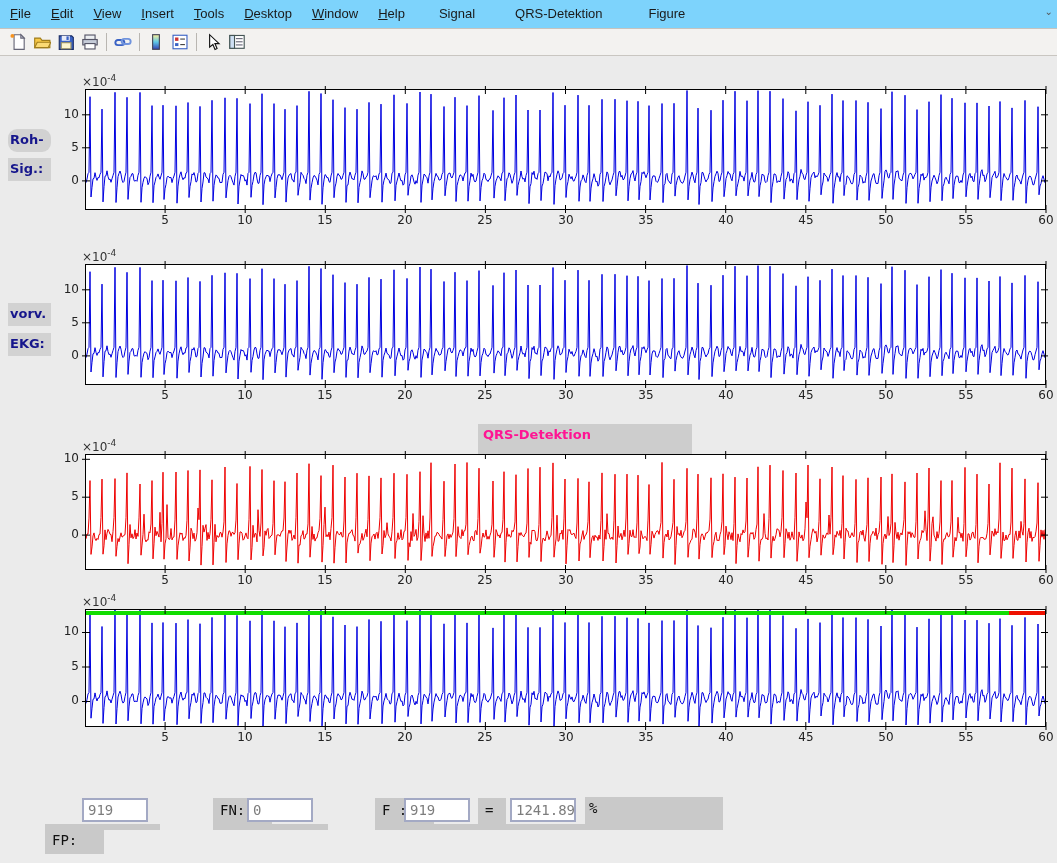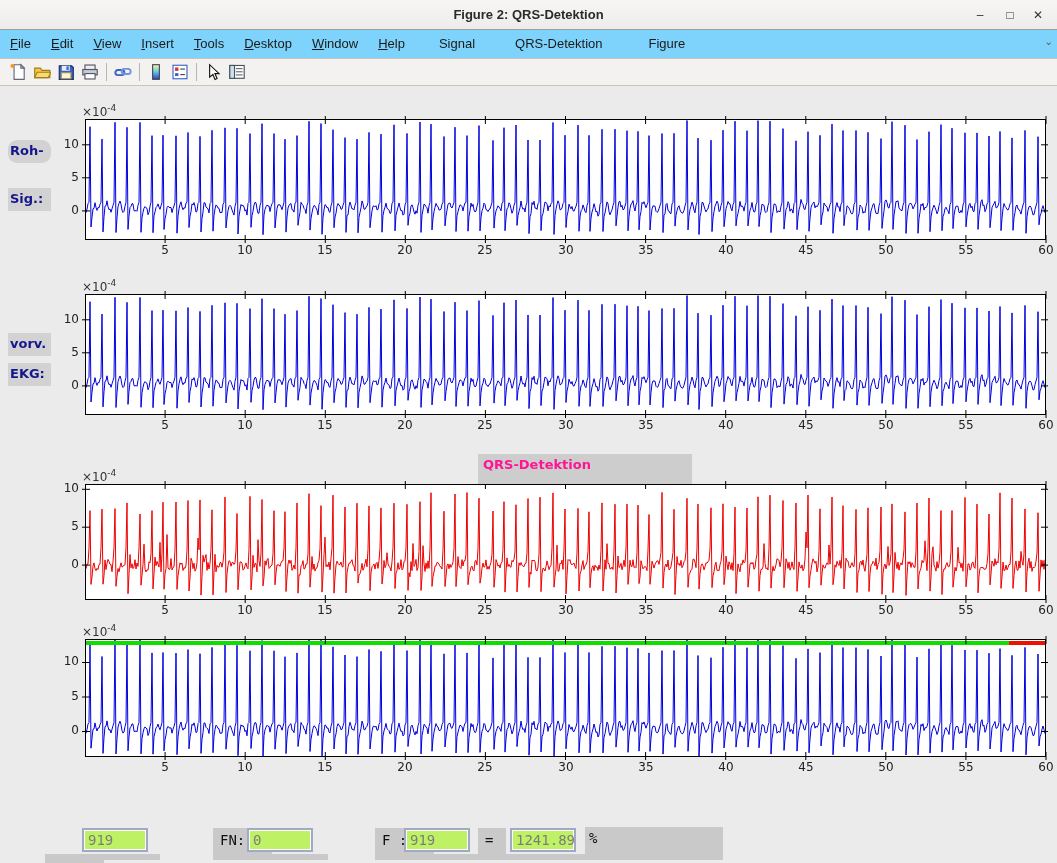--- a/index.html
+++ b/index.html
@@ -45,39 +45,33 @@
     font-family:"DejaVu Sans",sans-serif; font-size:13px; font-weight:bold;
     color:#16168c; line-height:22px; padding-left:2px; }
   .plot-title { position:absolute; background:#cdcdcd; font-family:"DejaVu Sans",sans-serif;
     font-size:13px; font-weight:bold; color:#ff1493; padding:3px 0 0 5px; }
 
   
   .lblbox { position:absolute; height:26px; background:#c9c9c9;
     font-family:"DejaVu Sans Mono",monospace; font-size:14px; color:#111;
     line-height:24px; padding-left:7px; }
   .substrip { position:absolute; height:6px; background:#c9c9c9; }
-  .efield { position:absolute; width:66px; height:24px; background:#bef264;
+  .efield { position:absolute; width:66px; height:24px; background:#ffffff;
     border:2px solid #a3a9c4; box-shadow:inset 0 0 0 1px #ffffff;
     font-family:"DejaVu Sans Mono",monospace; font-size:14px; color:#7d7d7d;
     padding:0 0 0 4px; outline:none; }
   .pctpanel { position:absolute; background:#c9c9c9;
     font-family:"DejaVu Sans Mono",monospace; font-size:14px; color:#111;
     padding:3px 0 0 4px; }
 </style>
 </head>
 <body>
 
 <div id="window">
 
-  <div class="titlebar">
-    <div class="title">Figure 2: QRS-Detektion</div>
-    <div class="winbtn min">–</div>
-    <div class="winbtn max">□</div>
-    <div class="winbtn close">✕</div>
-  </div>
 
   <div class="menubar" id="menubar">
     <span class="menu-item"><u>F</u>ile</span>
       <span class="menu-item"><u>E</u>dit</span>
       <span class="menu-item"><u>V</u>iew</span>
       <span class="menu-item"><u>I</u>nsert</span>
       <span class="menu-item"><u>T</u>ools</span>
       <span class="menu-item"><u>D</u>esktop</span>
       <span class="menu-item"><u>W</u>indow</span>
       <span class="menu-item"><u>H</u>elp</span>
@@ -214,21 +208,21 @@
         <div class="xtick-label" style="left: 223px; top: 124px;">15</div>
         <div class="xtick-label" style="left: 303px; top: 124px;">20</div>
         <div class="xtick-label" style="left: 383px; top: 124px;">25</div>
         <div class="xtick-label" style="left: 464px; top: 124px;">30</div>
         <div class="xtick-label" style="left: 544px; top: 124px;">35</div>
         <div class="xtick-label" style="left: 624px; top: 124px;">40</div>
         <div class="xtick-label" style="left: 704px; top: 124px;">45</div>
         <div class="xtick-label" style="left: 784px; top: 124px;">50</div>
         <div class="xtick-label" style="left: 864px; top: 124px;">55</div>
         <div class="xtick-label" style="left: 944px; top: 124px;">60</div>
-        <div class="sidebox" style="top: 21px; border-radius: 9px;">Roh-</div>
+        <div class="sidebox" style="top: 40px; border-radius: 9px;">Roh-</div>
         <div class="sidebox" style="top: 69px;">Sig.:</div>
       </div>
       <div class="plot" style="left: 85px; top: 208px; width: 961px; height: 121px;">
         <svg width="961" height="121">
           <defs>
             <clipPath id="clip1">
               <rect x="1" y="1" width="959" height="119"></rect>
             </clipPath>
           </defs>
           <rect x="0.5" y="0.5" width="960" height="120" fill="#ffffff" stroke="#000"></rect>

